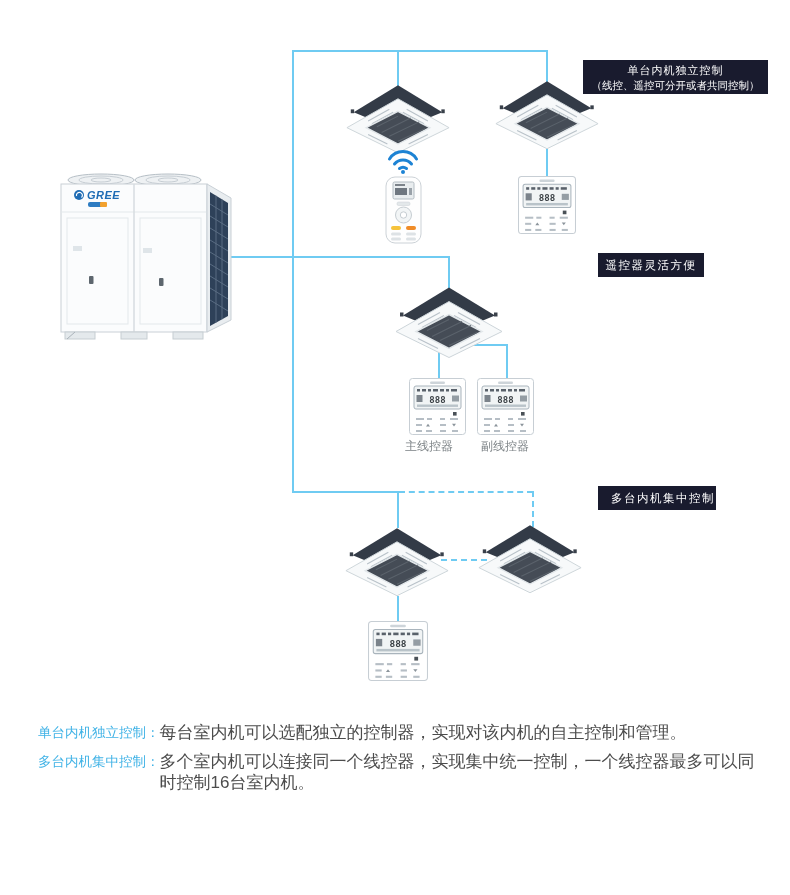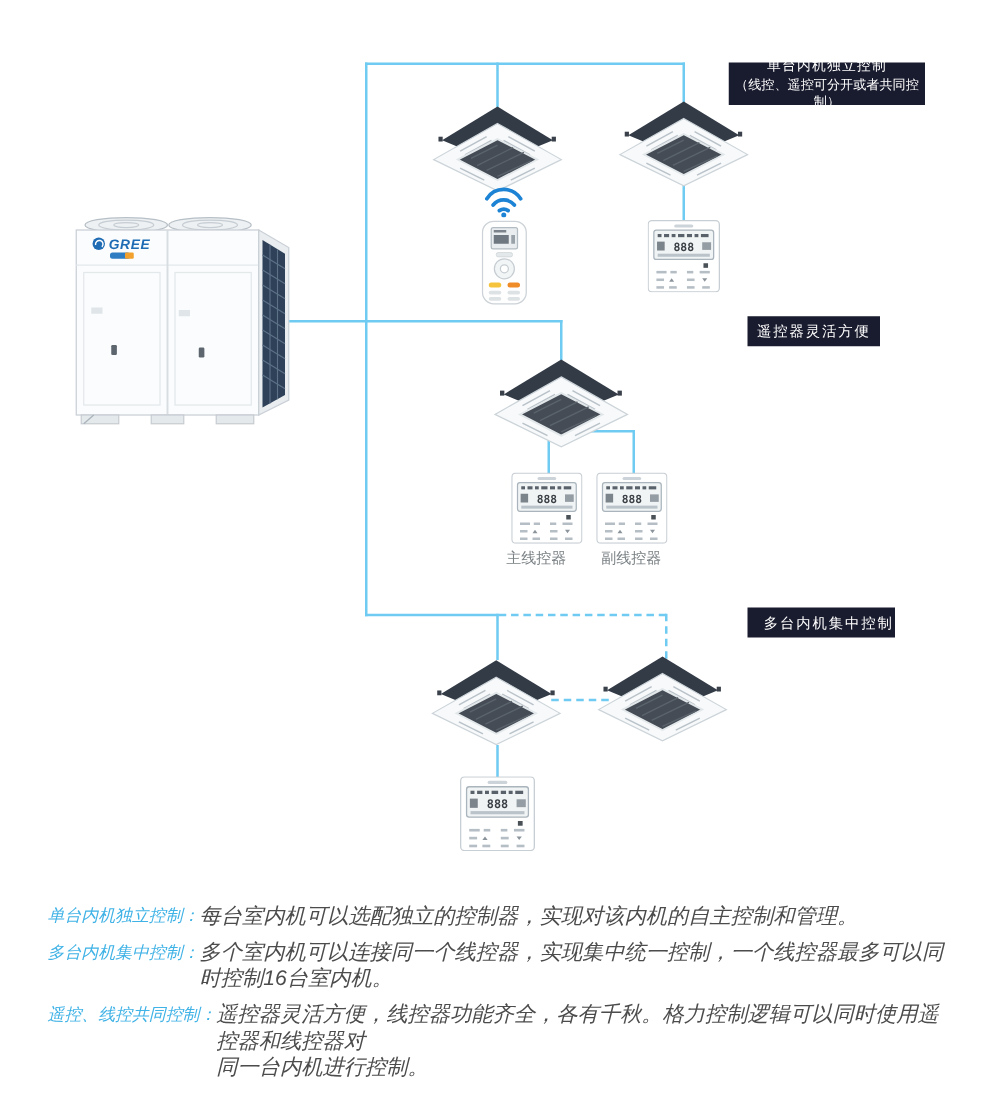--- a/index.html
+++ b/index.html
@@ -12,21 +12,21 @@
   .dash-v{position:absolute;width:0;border-left:2px dashed #6fcbf2;background:none;}
   
   .seclabel{position:absolute;background:#191b2e;color:#ffffff;text-align:center;
             display:flex;flex-direction:column;justify-content:center;align-items:center;}
   .seclabel .l1{font-size:11px;line-height:15px;letter-spacing:1px;}
   .seclabel .l2{font-size:10.5px;line-height:14px;letter-spacing:0;}
   .seclabel.single{font-size:11.5px;letter-spacing:1.5px;}
   
   .ctrl-caption{position:absolute;width:60px;text-align:center;font-size:12px;color:#7a8084;}
   
-  #descriptions{position:absolute;left:38px;top:722px;width:724px;font-style:italic;}
+  #descriptions{position:absolute;left:38px;top:722px;width:724px;}
   .desc-row{display:flex;align-items:flex-start;margin-bottom:8px;}
   .desc-label{color:#3fb2e6;font-size:13.5px;line-height:21px;white-space:nowrap;flex:0 0 auto;}
   .desc-text{color:#4c4c4c;font-size:17px;line-height:21px;white-space:pre-line;}
   svg{display:block;}
 </style>
 </head>
 <body>
 
 <svg width="0" height="0" style="position:absolute" aria-hidden="true">
   <defs>
@@ -210,36 +210,31 @@
   <svg class="abs" style="left:477px;top:378px;" width="57" height="57" viewBox="0 0 57 57">
       <use href="#sym-ctrl"></use>
     </svg>
   <svg class="abs" style="left:368px;top:621px;" width="60" height="60" viewBox="0 0 57 57">
       <use href="#sym-ctrl"></use>
     </svg>
 
   <div class="ctrl-caption" style="left:399px;top:438px;">主线控器</div>
   <div class="ctrl-caption" style="left:475px;top:438px;">副线控器</div>
 
-  <div class="seclabel" style="left:583px;top:50px;width:157px;height:34px;">
+  <div class="seclabel" style="left:583px;top:60px;width:185px;height:34px;">
     <div class="l1">单台内机独立控制</div>
     <div class="l2">（线控、遥控可分开或者共同控制）</div>
   </div>
   <div class="seclabel single" style="left:598px;top:253px;width:106px;height:24px;">遥控器灵活方便</div>
   <div class="seclabel single" style="left:598px;top:486px;width:106px;height:24px;padding-left:12px;">多台内机集中控制</div>
 
   <div id="descriptions">
     <div class="desc-row">
       <span class="desc-label">单台内机独立控制：</span>
       <span class="desc-text">每台室内机可以选配独立的控制器，实现对该内机的自主控制和管理。</span>
     </div>
     <div class="desc-row">
       <span class="desc-label">多台内机集中控制：</span>
       <span class="desc-text">多个室内机可以连接同一个线控器，实现集中统一控制，一个线控器最多可以同时控制16台室内机。</span>
     </div>
-    <div class="desc-row">
-      <span class="desc-label">遥控、线控共同控制：</span>
-      <span class="desc-text">遥控器灵活方便，线控器功能齐全，各有千秋。格力控制逻辑可以同时使用遥控器和线控器对
-同一台内机进行控制。</span>
-    </div>
   </div>
 
 </div>
 
 </body></html>

